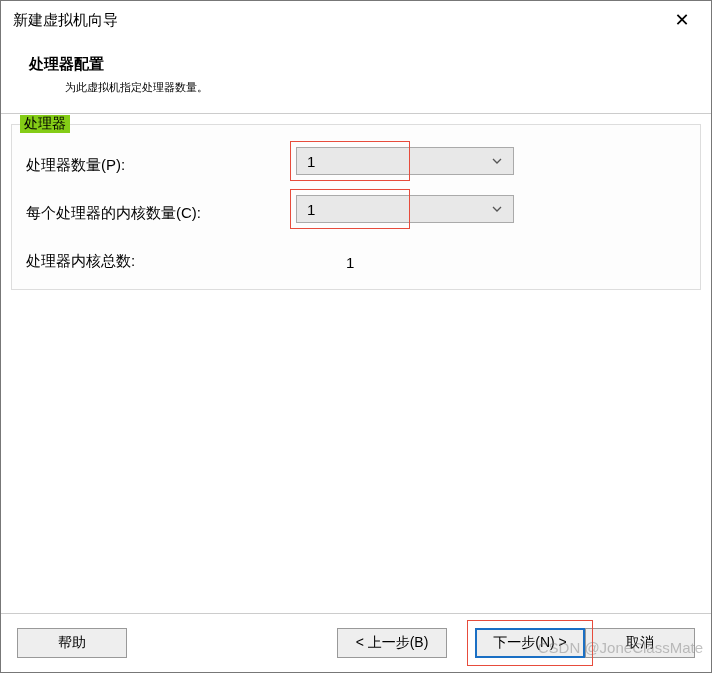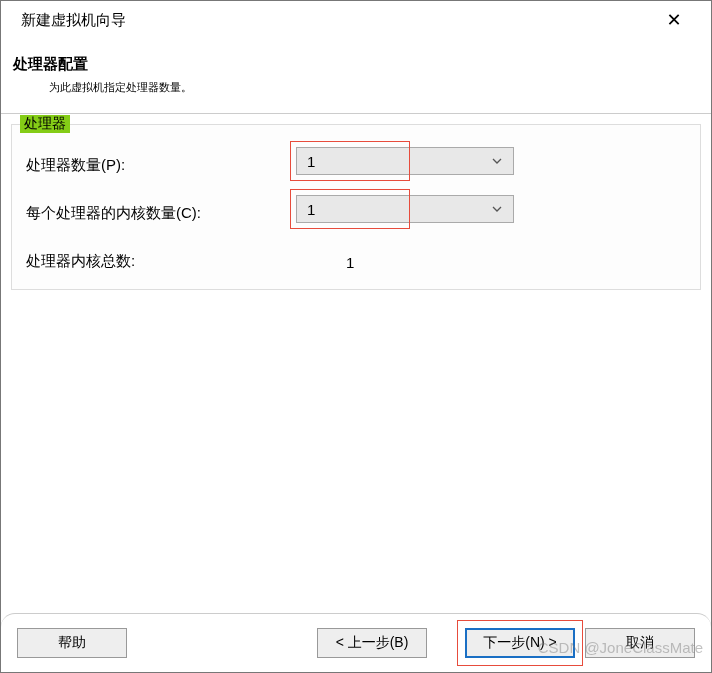--- a/index.html
+++ b/index.html
@@ -15,32 +15,32 @@
     height: 673px;
     border: 1px solid #777;
     display: flex;
     flex-direction: column;
     position: relative;
   }
   .titlebar {
     height: 38px;
     display: flex;
     align-items: center;
-    padding: 0 20px;
+    padding: 0 12px;
     font-size: 15px;
   }
   .titlebar-title { flex: 1; }
   .close-btn {
     width: 34px; height: 30px;
     display: flex; align-items: center; justify-content: center;
     font-size: 18px;
     font-family: Arial, sans-serif;
   }
   .header-block {
-    padding: 16px 28px 18px 12px;
+    padding: 16px 28px 18px 28px;
   }
   .header-title {
     font-weight: bold;
     font-size: 15px;
     margin-bottom: 6px;
   }
   .header-desc {
     padding-left: 36px;
     font-size: 11px;
   }
@@ -100,22 +100,20 @@
   }
   .static-value {
     font-size: 15px;
     padding-left: 10px;
   }
   .footer {
     border-top: 1px solid #ccc;
     padding: 14px 16px;
     display: flex;
     align-items: center;
-    gap: 10px;
-    border-radius: 14px;
   }
   .btn {
     height: 30px;
     min-width: 110px;
     border: 1px solid #999;
     background: #eee;
     display: flex;
     align-items: center;
     justify-content: center;
     font-size: 14px;

